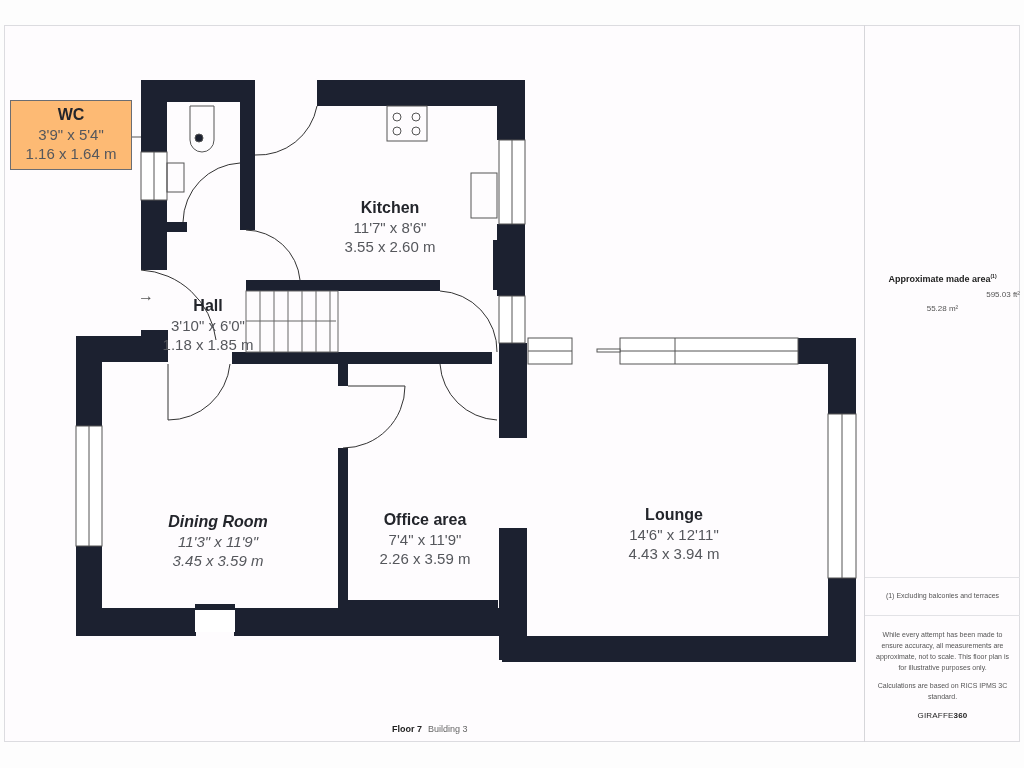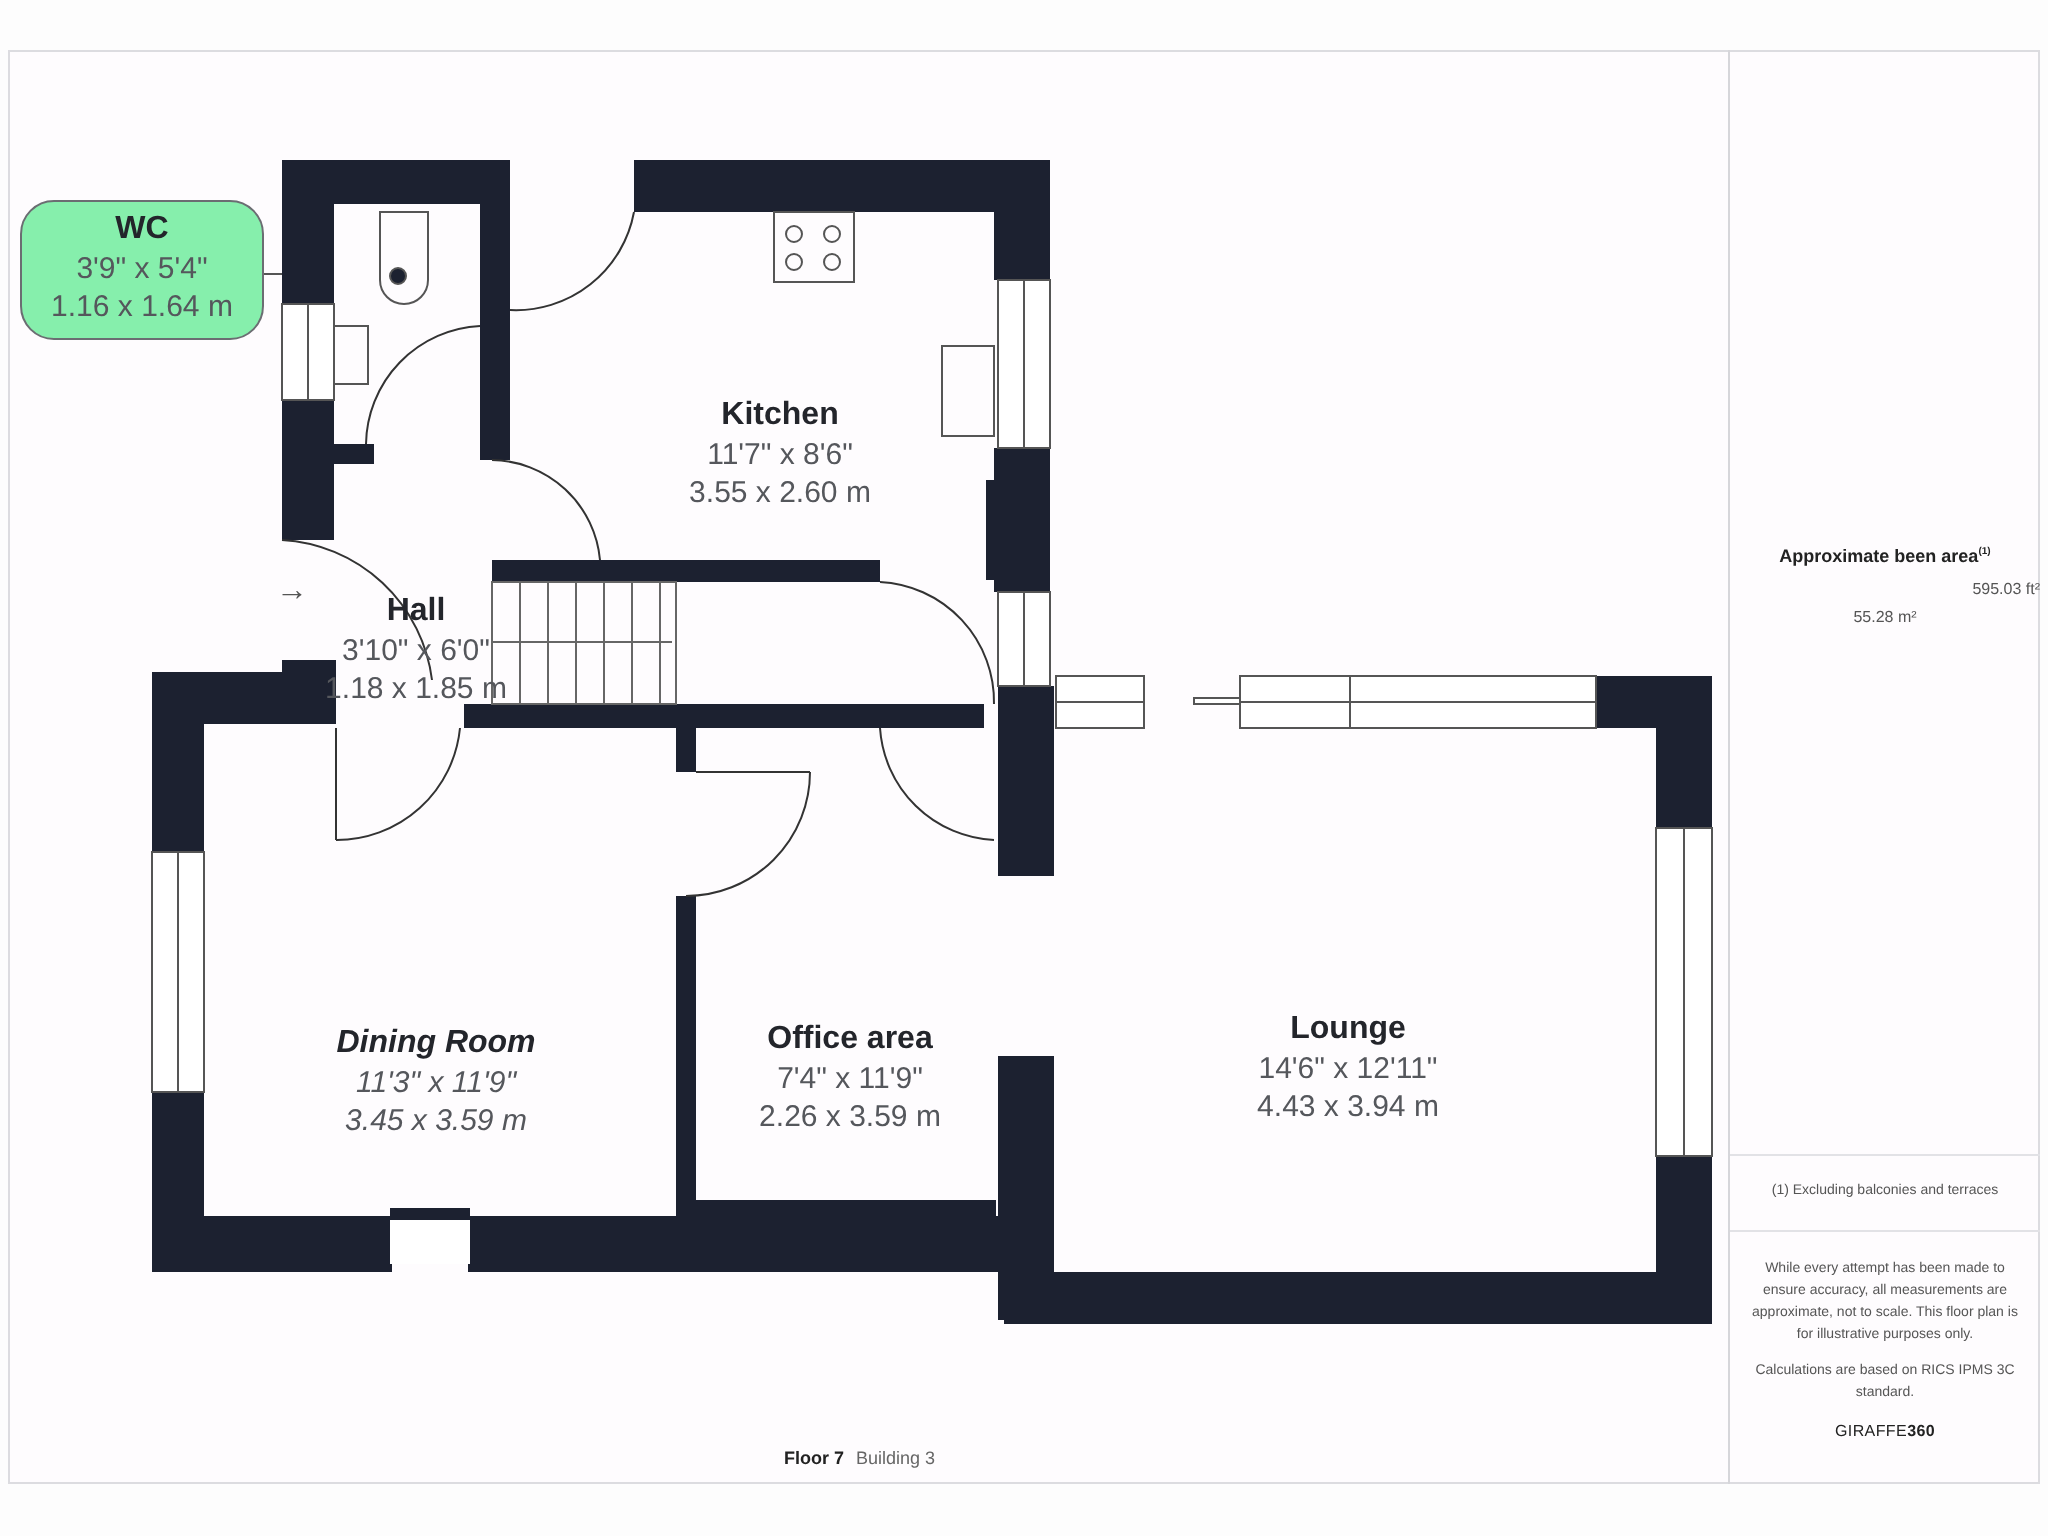--- a/index.html
+++ b/index.html
@@ -2,21 +2,21 @@
 <html><head>
 <meta charset="utf-8">
 <style>
   html,body{margin:0;padding:0;background:#fdfdfd;width:1024px;height:768px;overflow:hidden;font-family:"Liberation Sans","DejaVu Sans",sans-serif;}
   .frame{position:absolute;left:4px;top:25px;width:1016px;height:717px;border:1px solid #dcdce0;background:#fefcfe;box-sizing:border-box;}
   .divider{position:absolute;left:864px;top:25px;width:1px;height:717px;background:#d6d6da;}
   .plan{position:absolute;left:0;top:0;width:864px;height:768px;}
   .room-label{position:absolute;text-align:center;transform:translateX(-50%);white-space:nowrap;margin-top:36px;}
   .room-name{font-weight:bold;font-size:16px;color:#23252b;line-height:20px;}
   .room-dim{font-size:15px;color:#55575c;line-height:19px;}
-  .callout{position:absolute;left:10px;top:100px;width:122px;height:70px;border:1px solid #6b6d72;border-radius:17px;background:#86efac;box-sizing:border-box;text-align:center;padding-top:4px;}
+  .callout{position:absolute;left:10px;top:100px;width:122px;height:70px;border:1px solid #6b6d72;border-radius:0;background:#fdba74;box-sizing:border-box;text-align:center;padding-top:4px;}
   .callout .room-name{font-size:16px;}
   .side{position:absolute;left:865px;top:25px;width:155px;height:717px;}
   .area-title{position:absolute;top:248px;left:0;width:155px;text-align:center;font-size:9px;font-weight:bold;color:#222;}
   .area-title sup{font-size:5px;}
   .area-val{position:absolute;left:0;width:155px;text-align:center;font-size:8px;color:#555;}
   .side-sep{position:absolute;left:0;width:155px;height:1px;background:#e2e2e6;}
   .note{position:absolute;left:8px;width:139px;text-align:center;font-size:7px;color:#555;line-height:11px;}
   .brand{position:absolute;top:686px;left:0;width:155px;text-align:center;font-size:8px;color:#222;letter-spacing:.2px;}
   .brand b{font-weight:bold;}
   .floor{position:absolute;top:724px;left:392px;font-size:9px;color:#666;}
@@ -156,21 +156,21 @@
   <div class="room-name">Lounge</div>
   <div class="room-dim">14'6" x 12'11"</div>
   <div class="room-dim">4.43 x 3.94 m</div>
 </div>
 
 <div class="floor">
   <b>Floor 7</b><span>Building 3</span>
 </div>
 
 <div class="side">
-  <div class="area-title"><span>Approximate been area</span><sup>(1)</sup></div>
+  <div class="area-title"><span>Approximate made area</span><sup>(1)</sup></div>
   <div class="area-val" style="top:265px;text-align:right;">595.03 ft²</div>
   <div class="area-val" style="top:279px;">55.28 m²</div>
   <div class="side-sep" style="top:552px;"></div>
   <div class="note" style="top:565px;">(1) Excluding balconies and terraces</div>
   <div class="side-sep" style="top:590px;"></div>
   <div class="note" style="top:604px;">While every attempt has been made to ensure accuracy, all measurements are approximate, not to scale. This floor plan is for illustrative purposes only.</div>
   <div class="note" style="top:655px;">Calculations are based on RICS IPMS 3C standard.</div>
   <div class="brand"><span>GIRAFFE</span><b>360</b></div>
 </div>
 

